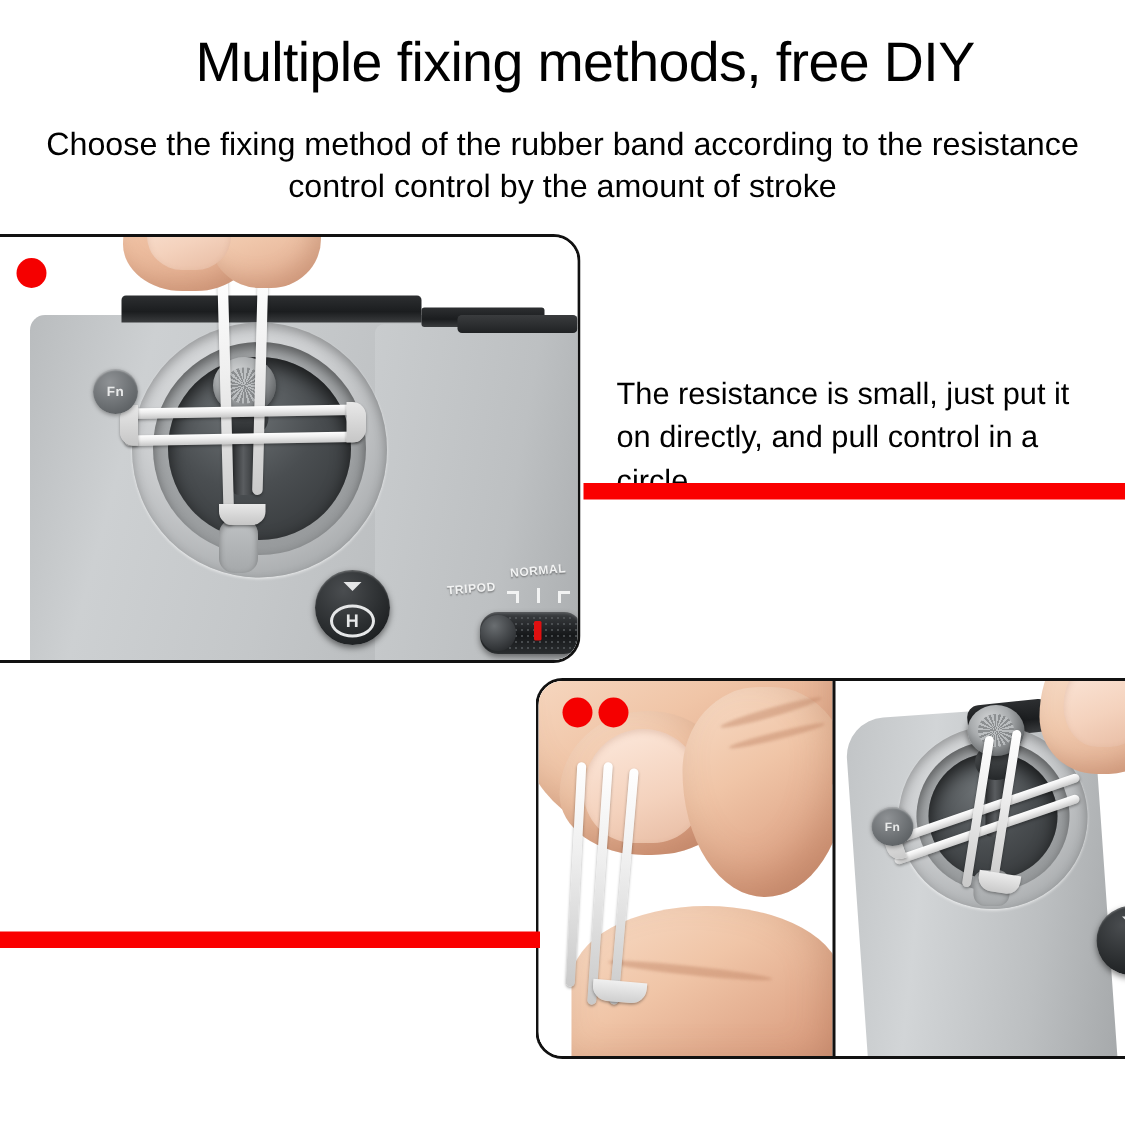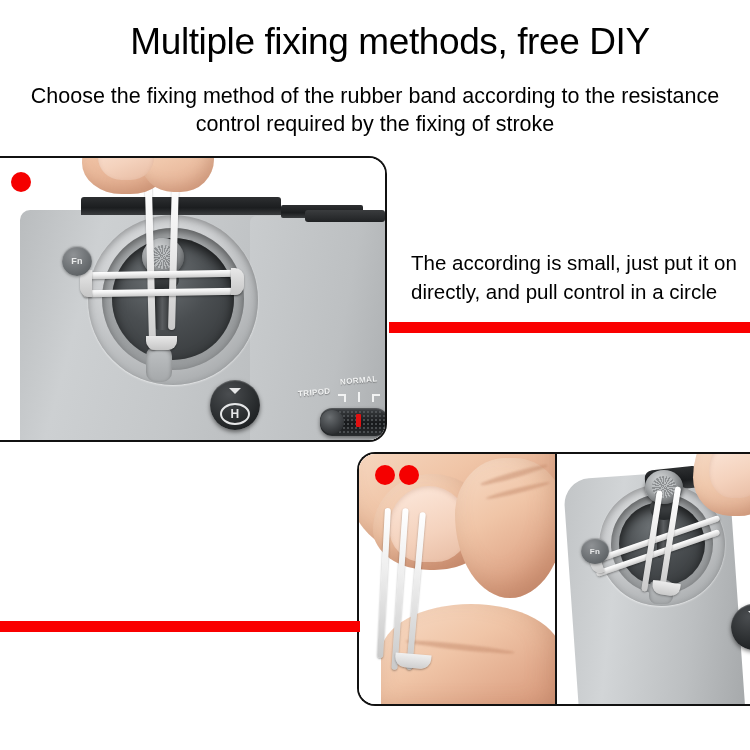--- a/index.html
+++ b/index.html
@@ -292,21 +292,21 @@
     z-index:30;
   }
 </style>
 </head>
 <body>
 
 <div id="page">
 
   <div class="header">
     <div class="title">Multiple fixing methods, free DIY</div>
-    <div class="subtitle">Choose the fixing method of the rubber band according to the resistance control required by the fixing of stroke</div>
+    <div class="subtitle">Choose the fixing method of the rubber band according to the resistance control control by the amount of stroke</div>
   </div>
 
   <div class="photo-panel" id="panel-top">
     <div class="photo">
       <div class="bg-white"></div>
 
       <div class="ctrl-body" style="left:22px; top:52px; width:330px; height:240px; border-radius:10px 14px 0 0;"></div>
       <div class="ctrl-body" style="left:252px; top:58px; width:145px; height:234px; border-radius:6px 0 0 0;
                   background:linear-gradient(100deg,#c9ccce 0%, #bdc0c2 60%, #a9acae 100%);"></div>
 
@@ -365,21 +365,21 @@
 
         <span class="switch-track" style="left:26px; top:42px; width:68px; height:28px;"></span>
         <span class="switch-nub" style="left:26px; top:44px; width:24px; height:24px;"></span>
         <span class="switch-indicator" style="left:62px; top:48px; width:5px; height:13px;"></span>
       </div>
     </div>
   </div>
 
   <div class="dot" id="dot-top"></div>
 
-  <div class="caption" id="caption-right">The according is small, just put it on directly, and pull control in a circle</div>
+  <div class="caption" id="caption-right">The resistance is small, just put it on directly, and pull control in a circle</div>
 
   <div class="redbar" id="redbar-top"></div>
 
   <div class="photo-panel" id="panel-bottom">
 
     <div class="photo" style="left:0; top:0; width:196px; height:250px;">
       <div class="bg-white"></div>
 
       <div class="skin-mass" style="left:-10px; top:-24px; width:215px; height:130px; border-radius:0 0 60% 40% / 0 0 45% 55%;"></div>
       <div class="skin-mass" style="left:14px; top:20px; width:118px; height:96px; border-radius:50% 50% 48% 48% / 58% 58% 42% 42%;"></div>

